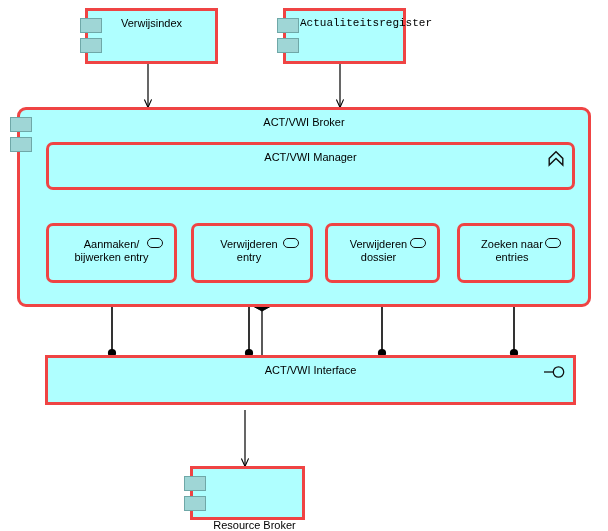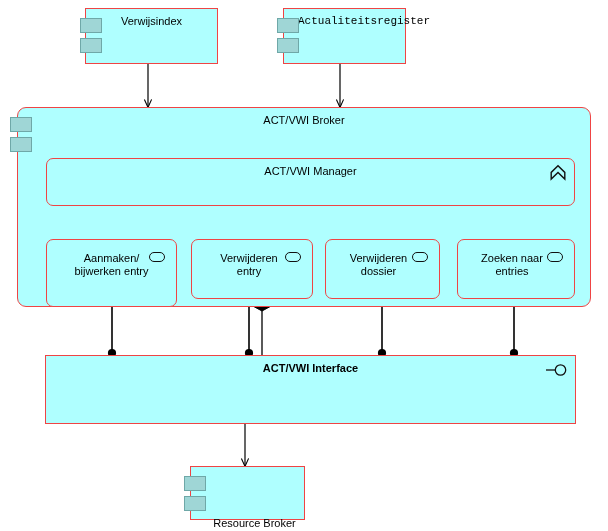--- a/index.html
+++ b/index.html
@@ -23,31 +23,30 @@
     left: 0;
     top: 0;
     width: 608px;
     height: 531px;
     pointer-events: none;
   }
   .node {
     position: absolute;
     box-sizing: border-box;
     background: #AFFFFF;
-    border: 1px solid #ef4444;
+    border: 3px solid #ef4444;
   }
   .node-square {
     border-radius: 0;
   }
   .node-round {
     border-radius: 9px;
   }
   .node-round-sm {
     border-radius: 7px;
-    margin-top: 16px;
   }
   .node-label {
     position: absolute;
     left: 0;
     right: 0;
     text-align: center;
     color: #000000;
     font-size: 11px;
     line-height: 13px;
     white-space: pre-line;
@@ -162,21 +161,21 @@
   <div class="comp-tab" style="left:10px; top:117px;"></div>
   <div class="comp-tab" style="left:10px; top:137px;"></div>
 
   <div class="node node-round-sm" style="left:46px; top:142px; width:529px; height:48px;">
     <div class="node-label label-top">ACT/VWI Manager</div>
     <svg class="chevron-icon" style="right:7px; top:5px;" width="18" height="17" viewBox="0 0 18 17">
       <path d="M2.2,15 L2.2,8.4 L9,1.8 L15.8,8.4 L15.8,15 L9,8.4 Z" fill="none" stroke="#111" stroke-width="1.4" stroke-linejoin="miter"></path>
     </svg>
   </div>
 
-  <div class="node node-round-sm" style="left:46px; top:223px; width:131px; height:68px;padding-left:7px;">
+  <div class="node node-round-sm" style="left:46px; top:223px; width:131px; height:60px;padding-left:7px;">
     <div class="node-label" style="top:12px;">Aanmaken/
 bijwerken entry</div>
     <div class="svc-icon" style="right:11px; top:12px;"></div>
   </div>
 
   <div class="node node-round-sm" style="left:191px; top:223px; width:122px; height:60px;">
     <div class="node-label" style="top:12px; left:-6px;">Verwijderen
 entry</div>
     <div class="svc-icon" style="right:11px; top:12px;"></div>
   </div>
@@ -186,21 +185,21 @@
 dossier</div>
     <div class="svc-icon" style="right:11px; top:12px;"></div>
   </div>
 
   <div class="node node-round-sm" style="left:457px; top:223px; width:118px; height:60px;text-decoration:underline;">
     <div class="node-label" style="top:12px; left:-8px;">Zoeken naar
 entries</div>
     <div class="svc-icon" style="right:11px; top:12px;"></div>
   </div>
 
-  <div class="node node-square" style="left:45px; top:355px; width:531px; height:69px;font-weight:bold;">
+  <div class="node node-square" style="left:45px; top:355px; width:531px; height:50px;">
     <div class="node-label label-top">ACT/VWI Interface</div>
     <svg class="socket-icon" style="right:6px; top:7px;" width="24" height="14" viewBox="0 0 24 14">
       <line x1="1" y1="7" x2="10" y2="7" stroke="#111" stroke-width="1.3"></line>
       <circle cx="15.5" cy="7" r="5.2" fill="none" stroke="#111" stroke-width="1.3"></circle>
     </svg>
   </div>
 
   <div class="node node-square" style="left:190px; top:466px; width:115px; height:54px;">
     <div class="node-label label-top" style="left:14px;margin-top:44px;">Resource Broker
 ZA-in</div>

